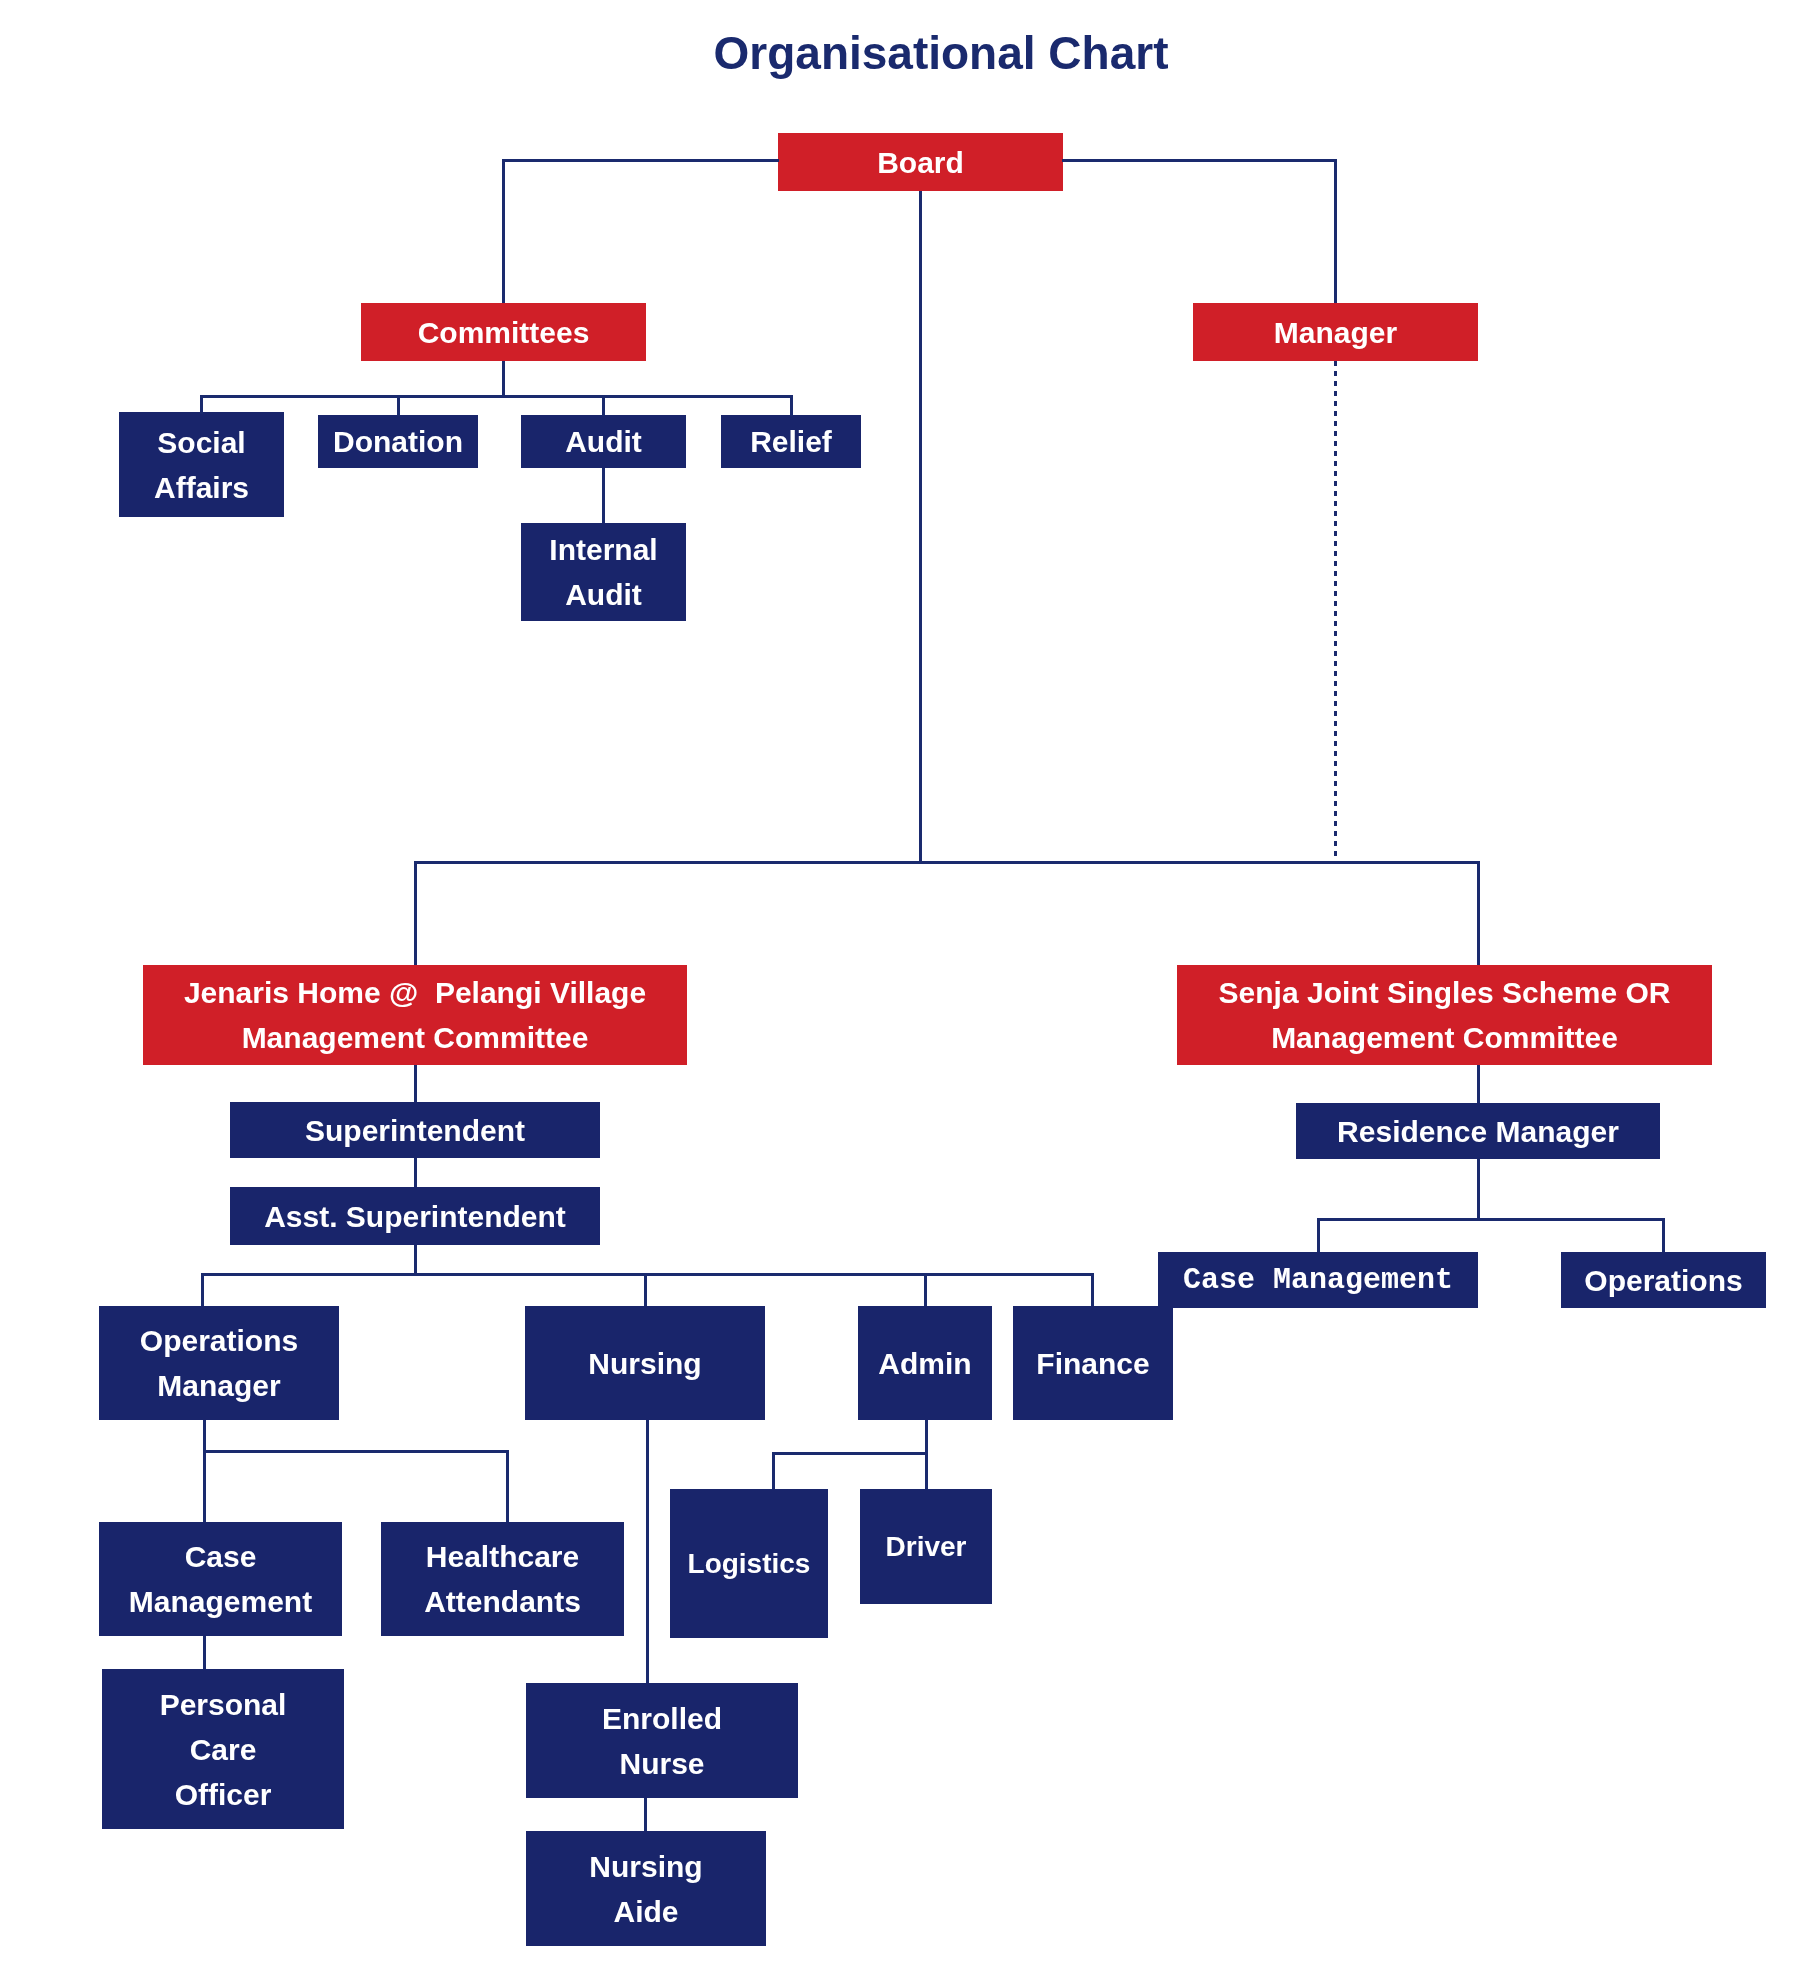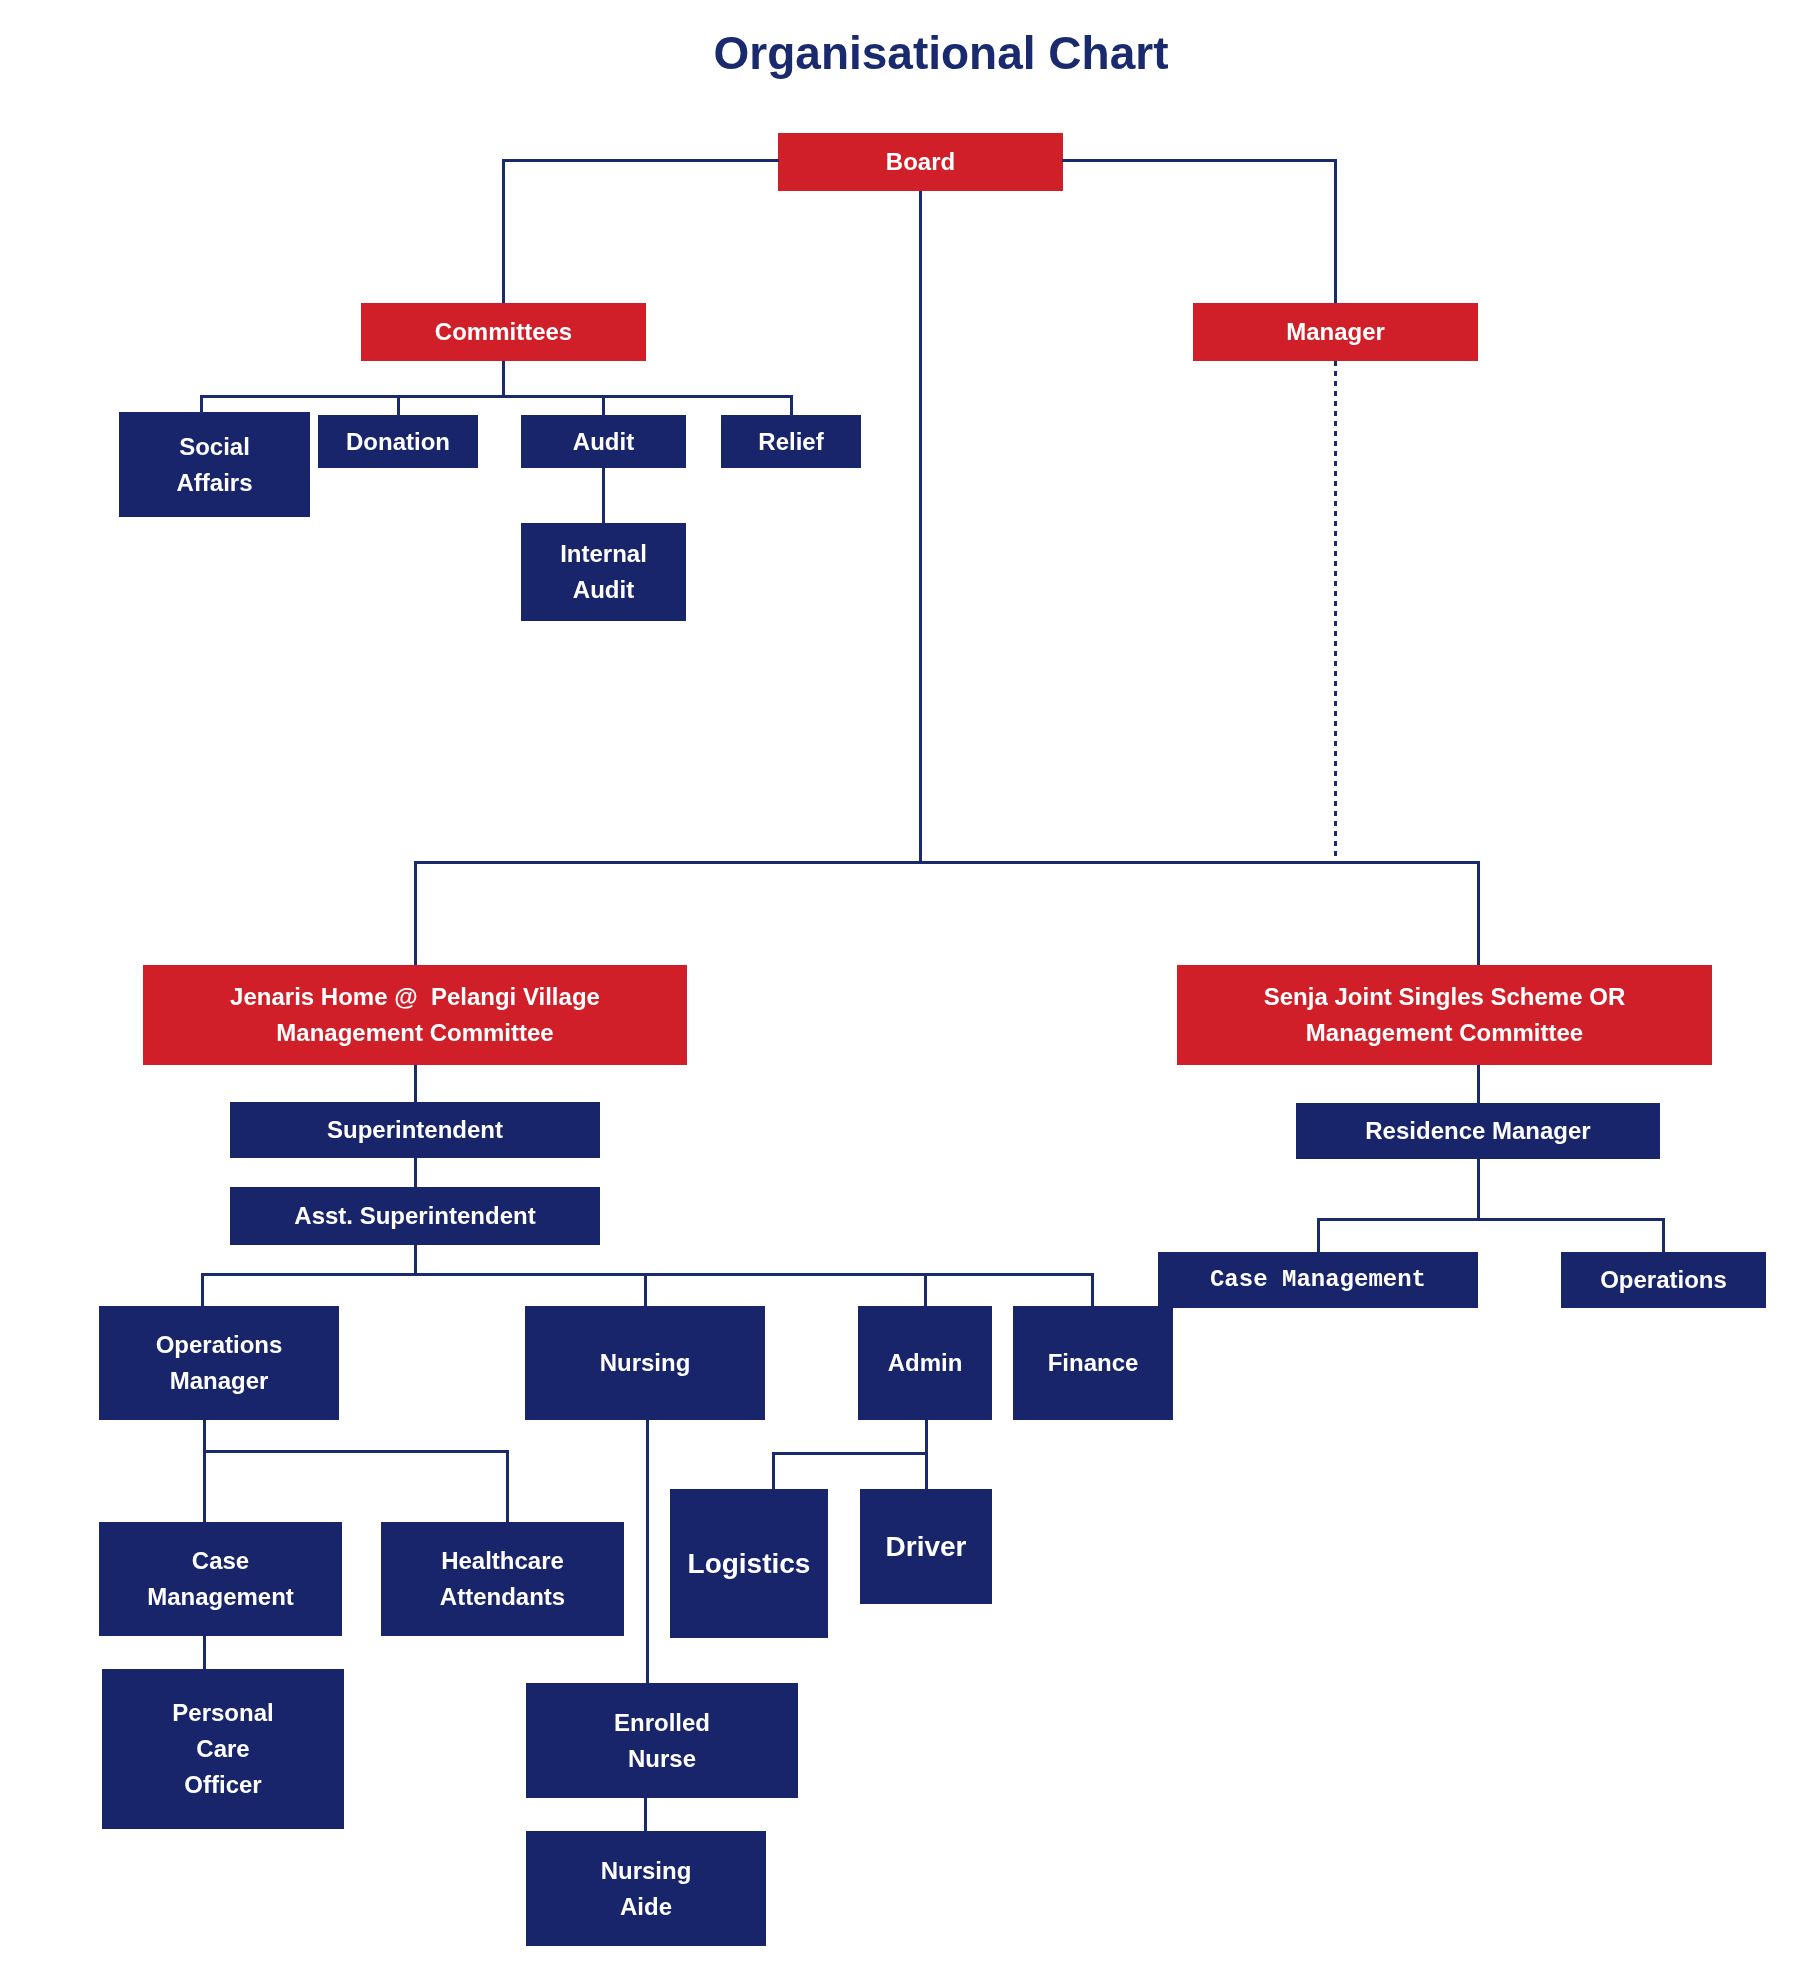--- a/index.html
+++ b/index.html
@@ -6,21 +6,21 @@
   .canvas{
     position:relative;width:1800px;height:1973px;background:#ffffff;
     font-family:"Liberation Sans",sans-serif;overflow:hidden;margin-left:41px;
   }
   .chart-title{
     position:absolute;left:0;top:26px;width:100%;text-align:center;
     font-size:46px;font-weight:bold;color:#1A2A6E;letter-spacing:0px;
   }
   .node{
     position:absolute;display:flex;flex-direction:column;align-items:center;justify-content:center;
-    color:#ffffff;font-weight:bold;font-size:24px;text-align:center;box-sizing:border-box;
+    color:#ffffff;font-weight:bold;font-size:30px;text-align:center;box-sizing:border-box;
   }
   .node .ln{display:block;white-space:pre;line-height:1.5;}
   .red{background:#D01F28;}
   .navy{background:#19256B;}
   .h,.v{position:absolute;background:#1A2A6E;}
   .h{height:3px;}
   .v{width:3px;}
   .v.dotted{
     background:repeating-linear-gradient(to bottom,#1A2A6E 0 5px,transparent 5px 10px);
   }
@@ -37,21 +37,21 @@
   </div>
 
   <div class="node red" style="left:320px;top:303px;width:285px;height:58px;">
     <span class="ln">Committees</span>
   </div>
 
   <div class="node red" style="left:1152px;top:303px;width:285px;height:58px;">
     <span class="ln">Manager</span>
   </div>
 
-  <div class="node navy" style="left:78px;top:412px;width:191px;height:105px;">
+  <div class="node navy" style="left:78px;top:412px;width:165px;height:105px;">
     <span class="ln">Social</span>
     <span class="ln">Affairs</span>
   </div>
 
   <div class="node navy" style="left:277px;top:415px;width:160px;height:53px;">
     <span class="ln">Donation</span>
   </div>
 
   <div class="node navy" style="left:480px;top:415px;width:165px;height:53px;">
     <span class="ln">Audit</span>

